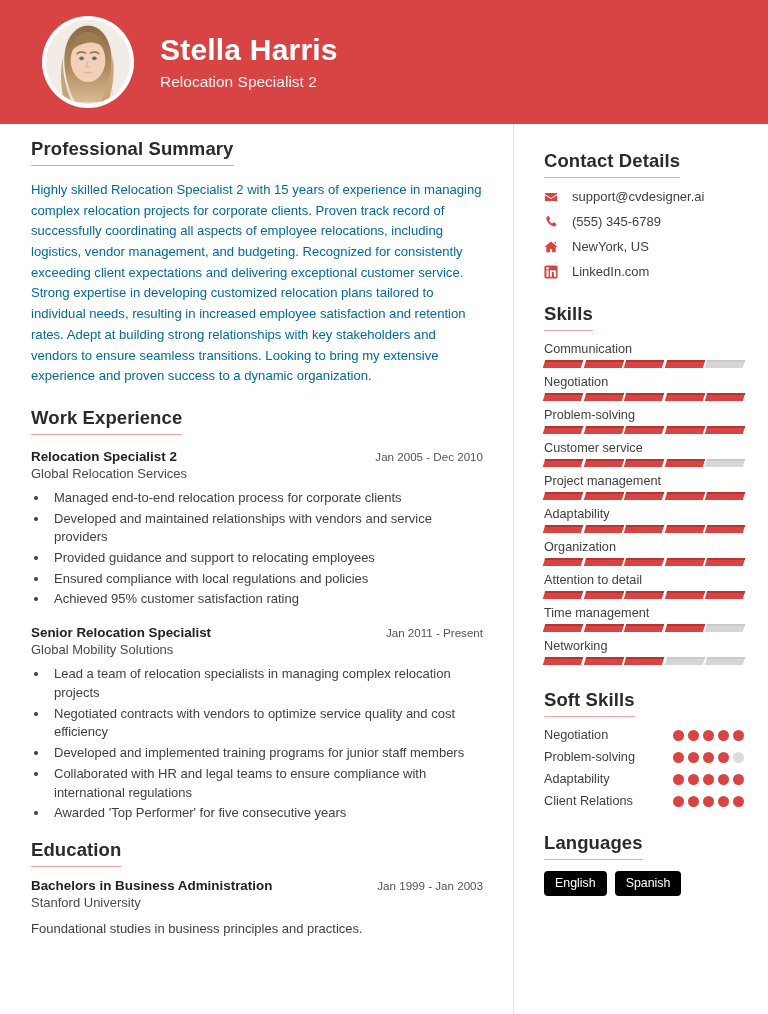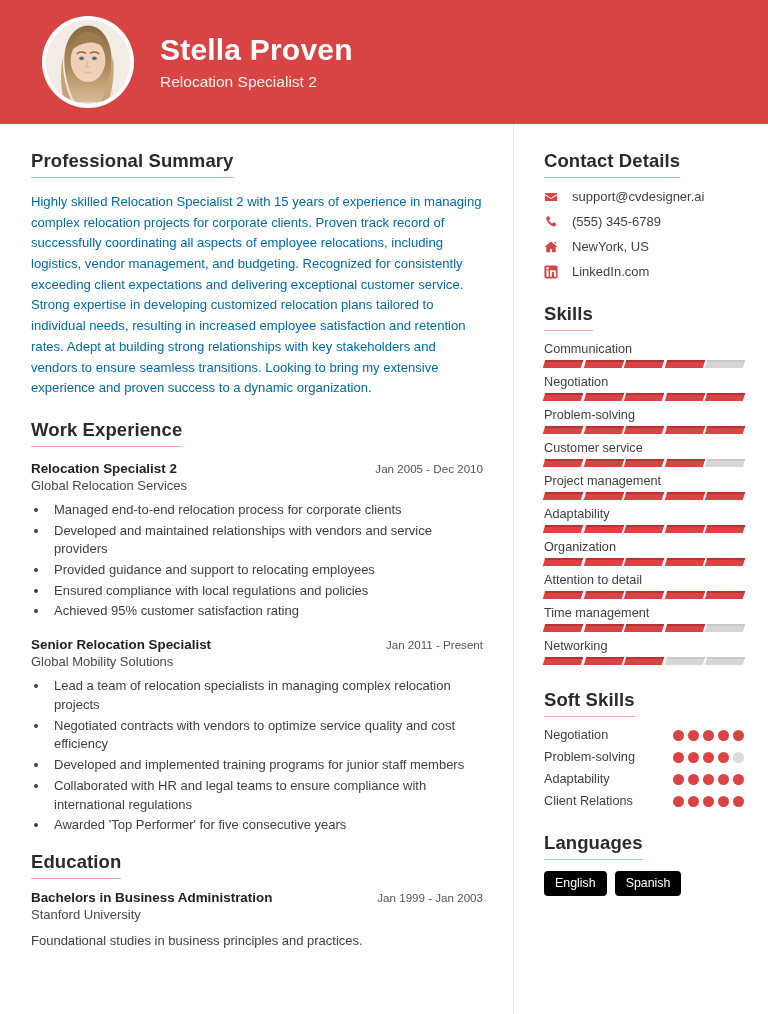--- a/index.html
+++ b/index.html
@@ -67,21 +67,21 @@
     color: #fdf0ef;
   }
 
   
   .body {
     display: flex;
     height: 890px;
   }
   .col-main {
     width: 513px;
-    padding: 26px 30px 0 31px;
+    padding: 14px 30px 0 31px;
   }
   .col-side {
     width: 255px;
     padding: 26px 24px 0 30px;
     border-left: 1px solid #e3e3e3;
   }
 
   
   .sec-head {
     font-size: 18.5px;
@@ -256,21 +256,21 @@
             <path d="M48.5 36.5 C51 34.5 56 34.5 58 37" stroke="#8a6a46" stroke-width="1.4" fill="none" stroke-linecap="round"></path>
             <path d="M46 46 L44 51 L47.5 51.5" stroke="#dfae92" stroke-width="1.1" fill="none" stroke-linecap="round"></path>
             <path d="M40 56 C43 59 49 59 52 56 C49 58.5 43 58.5 40 56 Z" fill="#c9706c"></path>
             <path d="M19 40 C17 56 22 74 28 90 L20 90 C16 74 15 54 19 40 Z" fill="#c9a477"></path>
             <path d="M73 40 C76 56 73 76 68 90 L60 90 C66 74 72 56 73 40 Z" fill="#c9a477"></path>
           </g>
         </svg>
       </div>
     </div>
     <div class="header-text">
-      <div class="full-name">Stella Proven</div>
+      <div class="full-name">Stella Harris</div>
       <div class="job-title">Relocation Specialist 2</div>
     </div>
   </div>
 
   <div class="body">
 
     <div class="col-main">
 
       <div class="section-block">
         <div class="sec-head-wrap">

